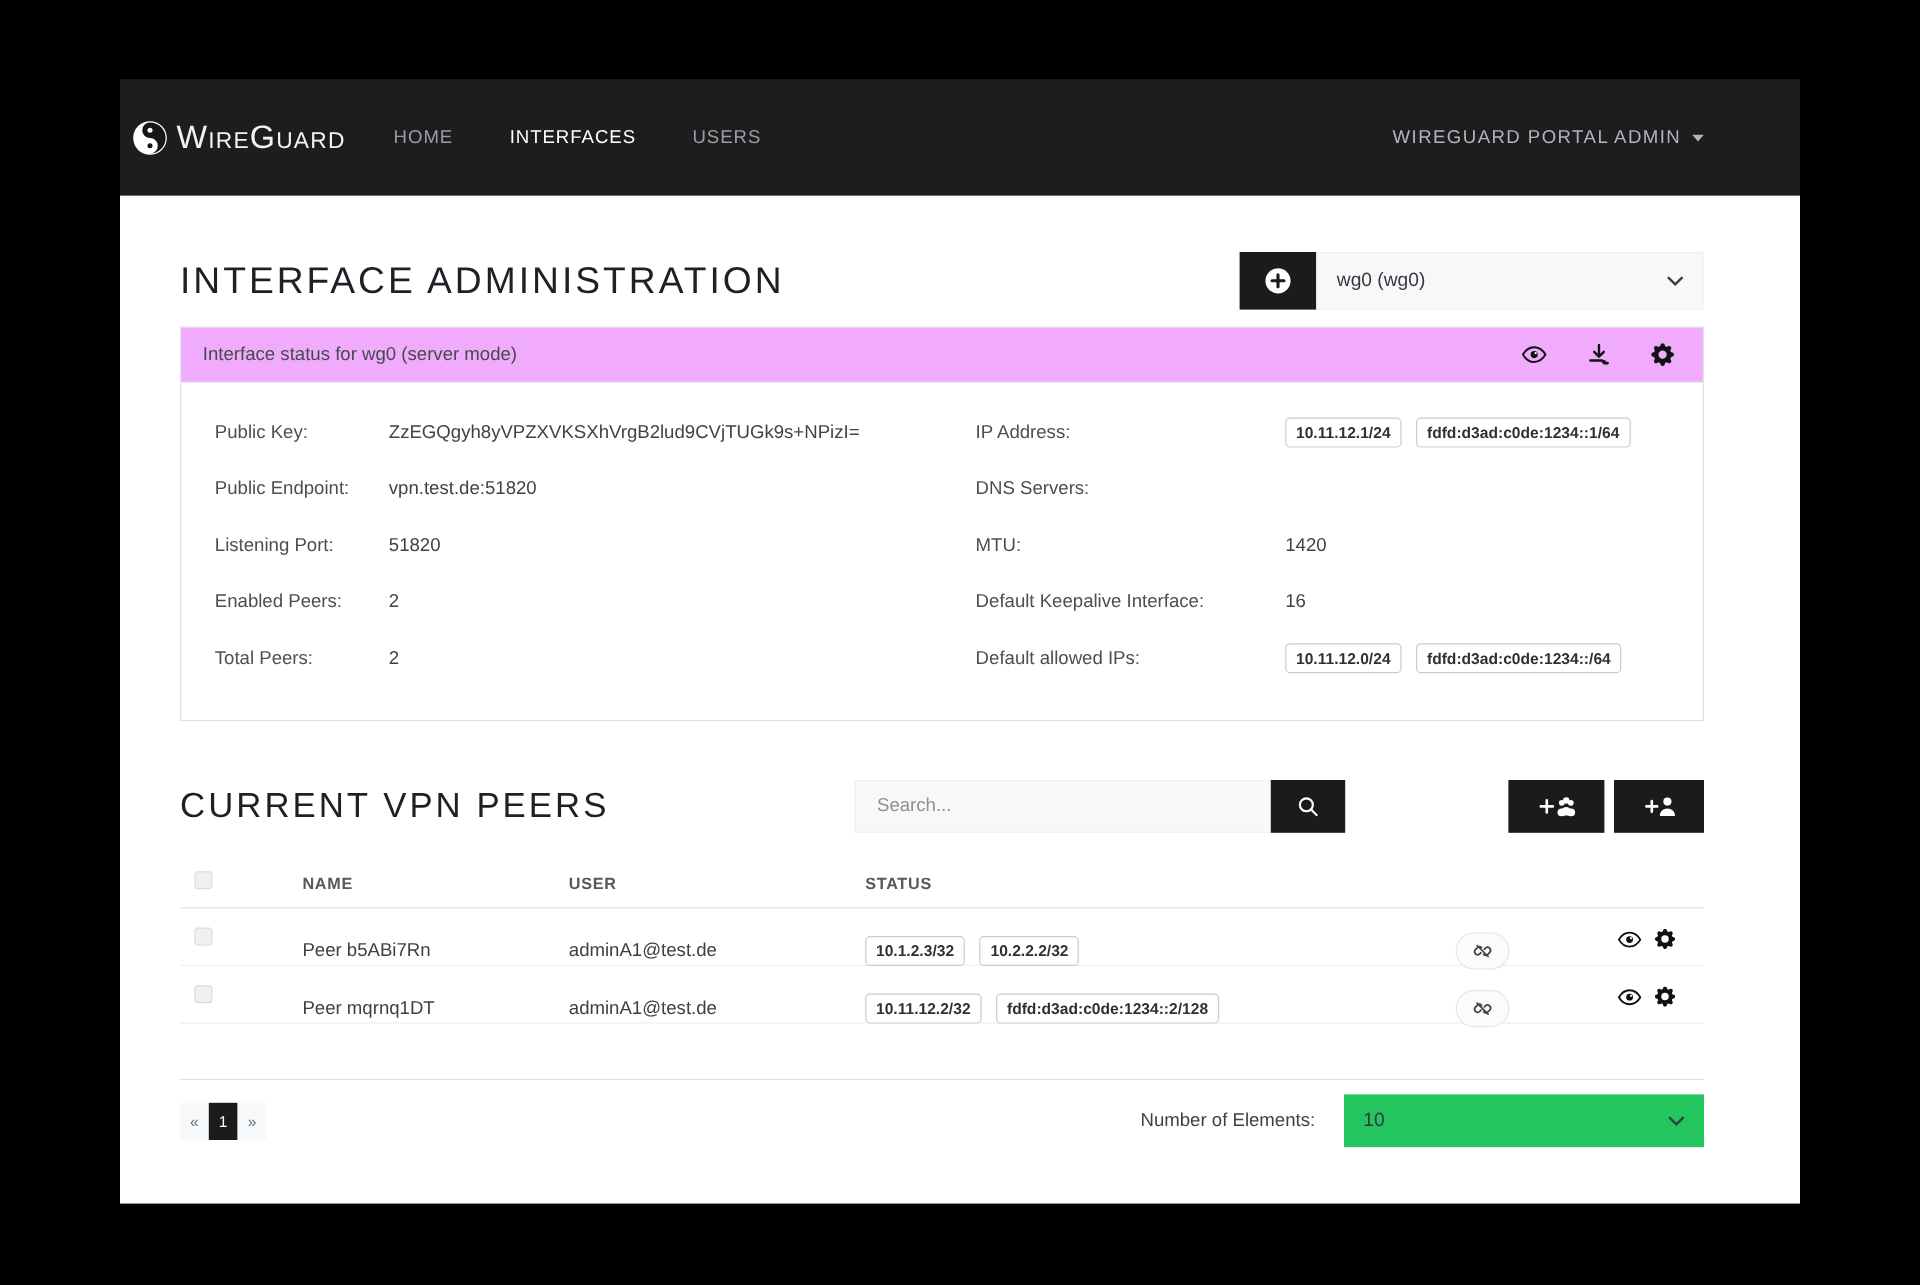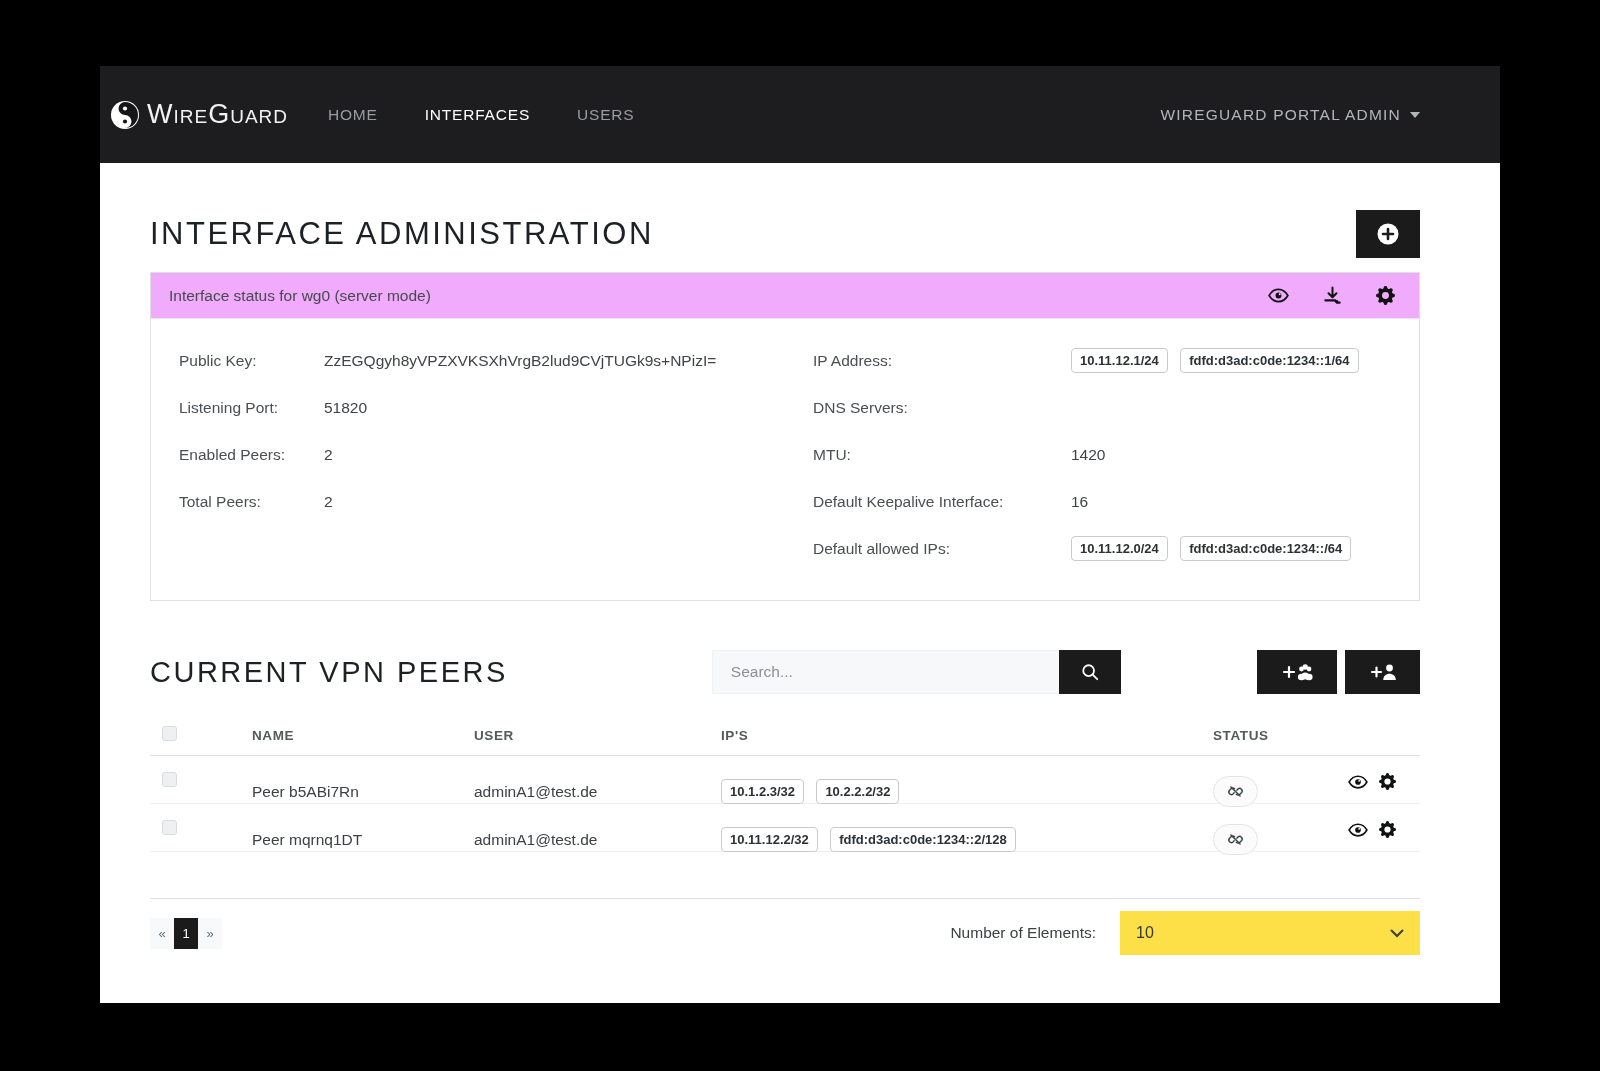--- a/index.html
+++ b/index.html
@@ -86,21 +86,21 @@
 
   
   .list-footer { display:flex; align-items:center; margin-top:2px; padding-top:10px; }
   .pagination { display:flex; }
   .page-item { min-width:24px; height:31px; display:flex; align-items:center;
                justify-content:center; font-size:13px; background:#f8f9fa;
                color:#5c6f82; cursor:pointer; padding:0 6px; }
   .page-item.active { background:#1b1b1b; color:#fff; }
   .footer-right { margin-left:auto; display:flex; align-items:center; }
   .elements-label { font-size:15.5px; color:#3d4044; margin-right:24px; }
-  .select-elements { width:300px; height:44px; border:none; background:#fde047; }
+  .select-elements { width:300px; height:44px; border:none; background:#22c55e; }
 
   svg { display:block; }
 </style>
 </head>
 <body>
 
 <div class="app">
 
   <nav class="navbar">
     <div class="brand">
@@ -135,20 +135,28 @@
       <h1 class="page-title">INTERFACE ADMINISTRATION</h1>
       <div class="hdr-right">
         <button class="btn-dark btn-add-interface">
           <span>
             <svg width="24" height="24" viewBox="0 0 24 24">
               <circle cx="12" cy="12" r="10.5" fill="#ffffff"></circle>
               <path d="M12 7v10M7 12h10" stroke="#1b1b1b" stroke-width="2.6" stroke-linecap="round"></path>
             </svg>
           </span>
         </button>
+        <div class="select select-interface">
+          <span class="sel-val">wg0 (wg0)</span>
+          <span class="chev">
+            <svg width="14" height="9" viewBox="0 0 14 9">
+                <path d="M1.5 1.5 7 7l5.5-5.5" fill="none" stroke="#3a3d41" stroke-width="2" stroke-linecap="round"></path>
+              </svg>
+          </span>
+        </div>
       </div>
     </div>
 
     <section class="card">
       <div class="card-header">
         <span class="card-header-title">Interface status for wg0 (server mode)</span>
         <div class="card-header-icons">
           <button class="icon-btn">
             <span>
               <svg width="21" height="17" viewBox="0 0 24 18">
@@ -175,20 +183,24 @@
             </span>
           </button>
         </div>
       </div>
 
       <div class="card-body">
         <div class="kv-col">
           <div class="kv-row kv-left">
             <span class="kv-label">Public Key:</span>
             <span class="kv-value">ZzEGQgyh8yVPZXVKSXhVrgB2lud9CVjTUGk9s+NPizI=</span>
+          </div>
+          <div class="kv-row kv-left">
+            <span class="kv-label">Public Endpoint:</span>
+            <span class="kv-value">vpn.test.de:51820</span>
           </div>
           <div class="kv-row kv-left">
             <span class="kv-label">Listening Port:</span>
             <span class="kv-value">51820</span>
           </div>
           <div class="kv-row kv-left">
             <span class="kv-label">Enabled Peers:</span>
             <span class="kv-value">2</span>
           </div>
           <div class="kv-row kv-left">
@@ -265,21 +277,20 @@
           </span>
         </button>
       </div>
     </div>
 
     <div class="peers-table">
       <div class="tr thead">
         <span class="cell-check"><span class="checkbox"></span></span>
         <span class="th">NAME</span>
         <span class="th">USER</span>
-        <span class="th">IP'S</span>
         <span class="th">STATUS</span>
         <span></span>
       </div>
 
       <div class="tr trow">
         <span class="cell-check"><span class="checkbox"></span></span>
         <span class="td">Peer b5ABi7Rn</span>
         <span class="td">adminA1@test.de</span>
         <span class="td">
           <span class="badge">10.1.2.3/32</span>

